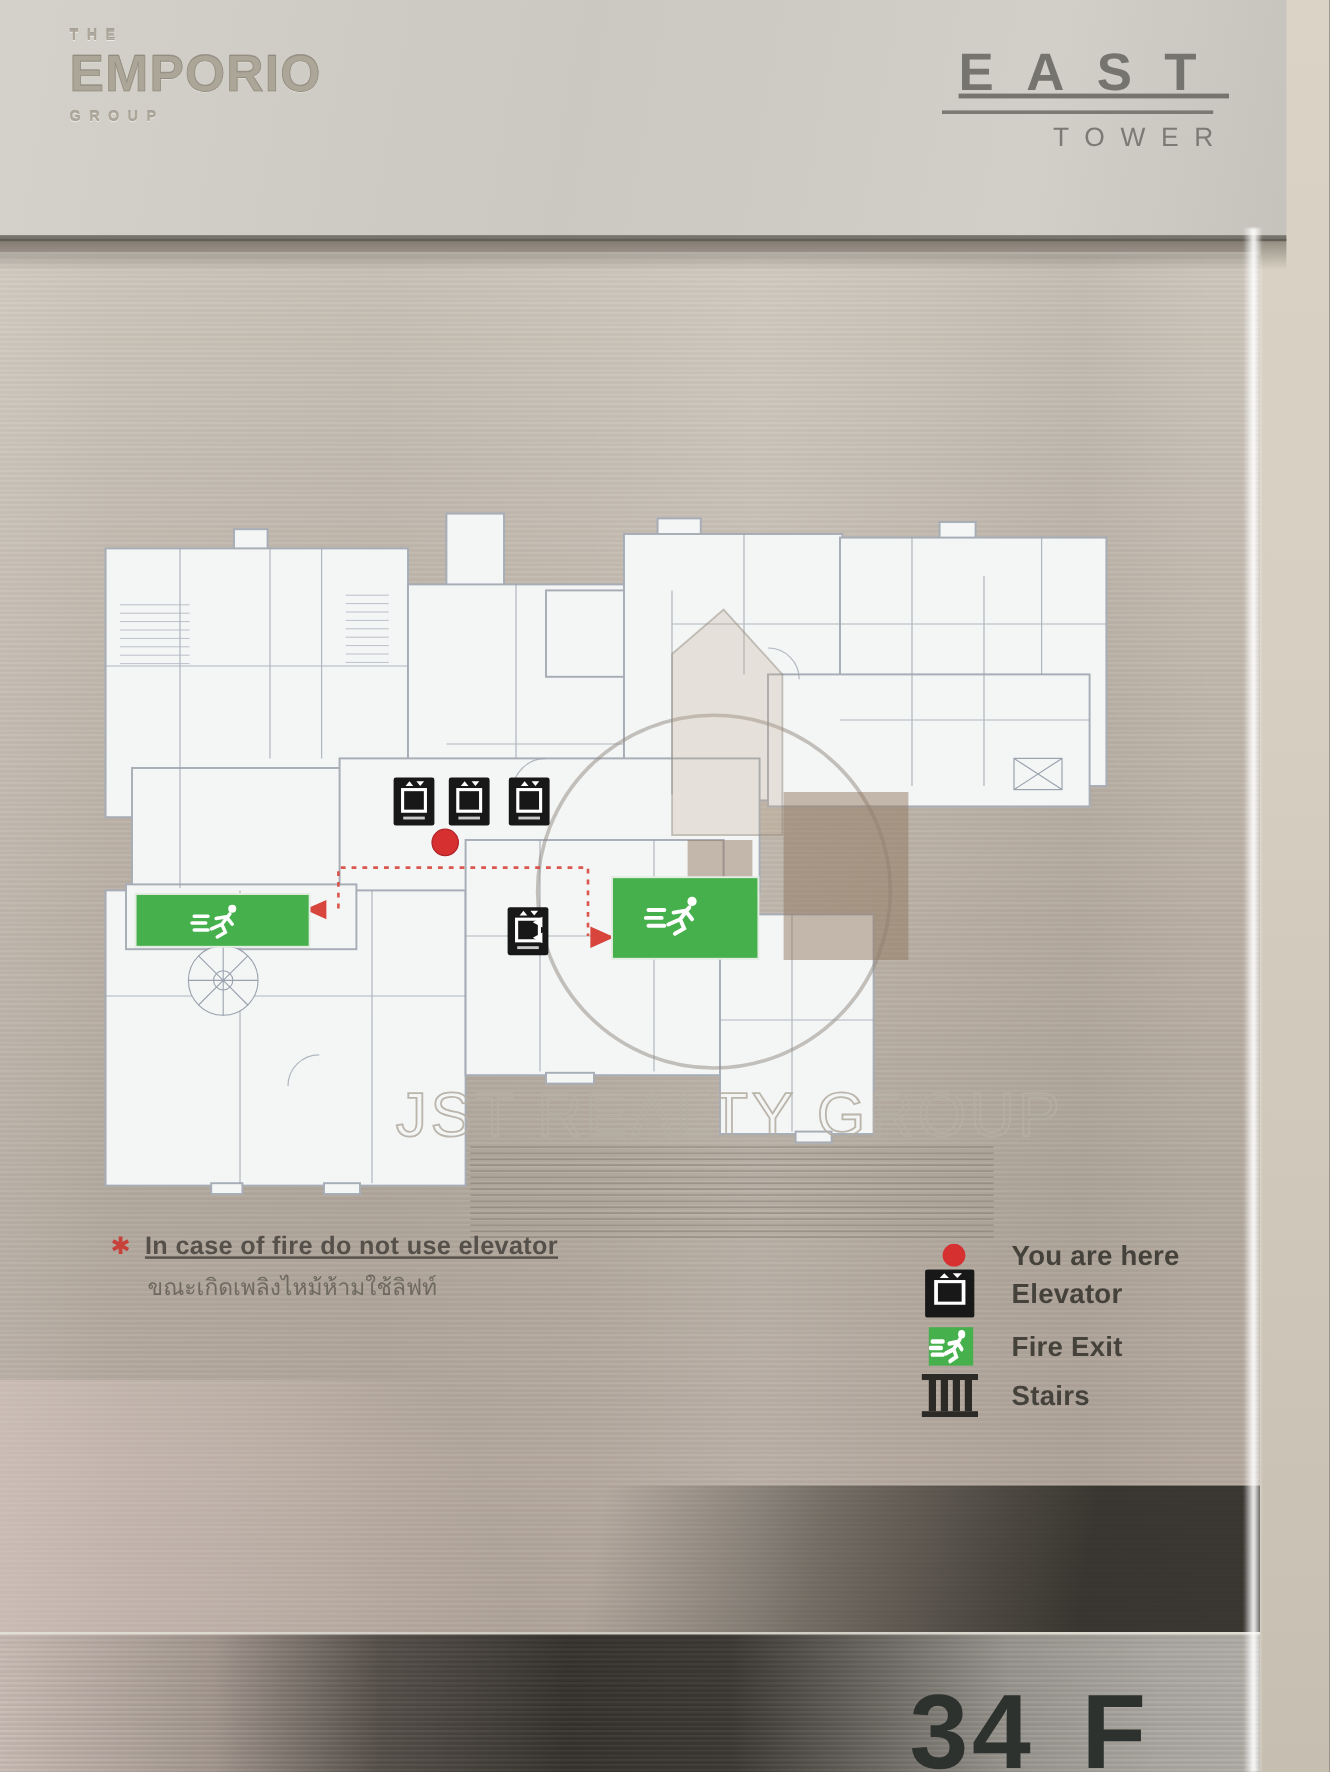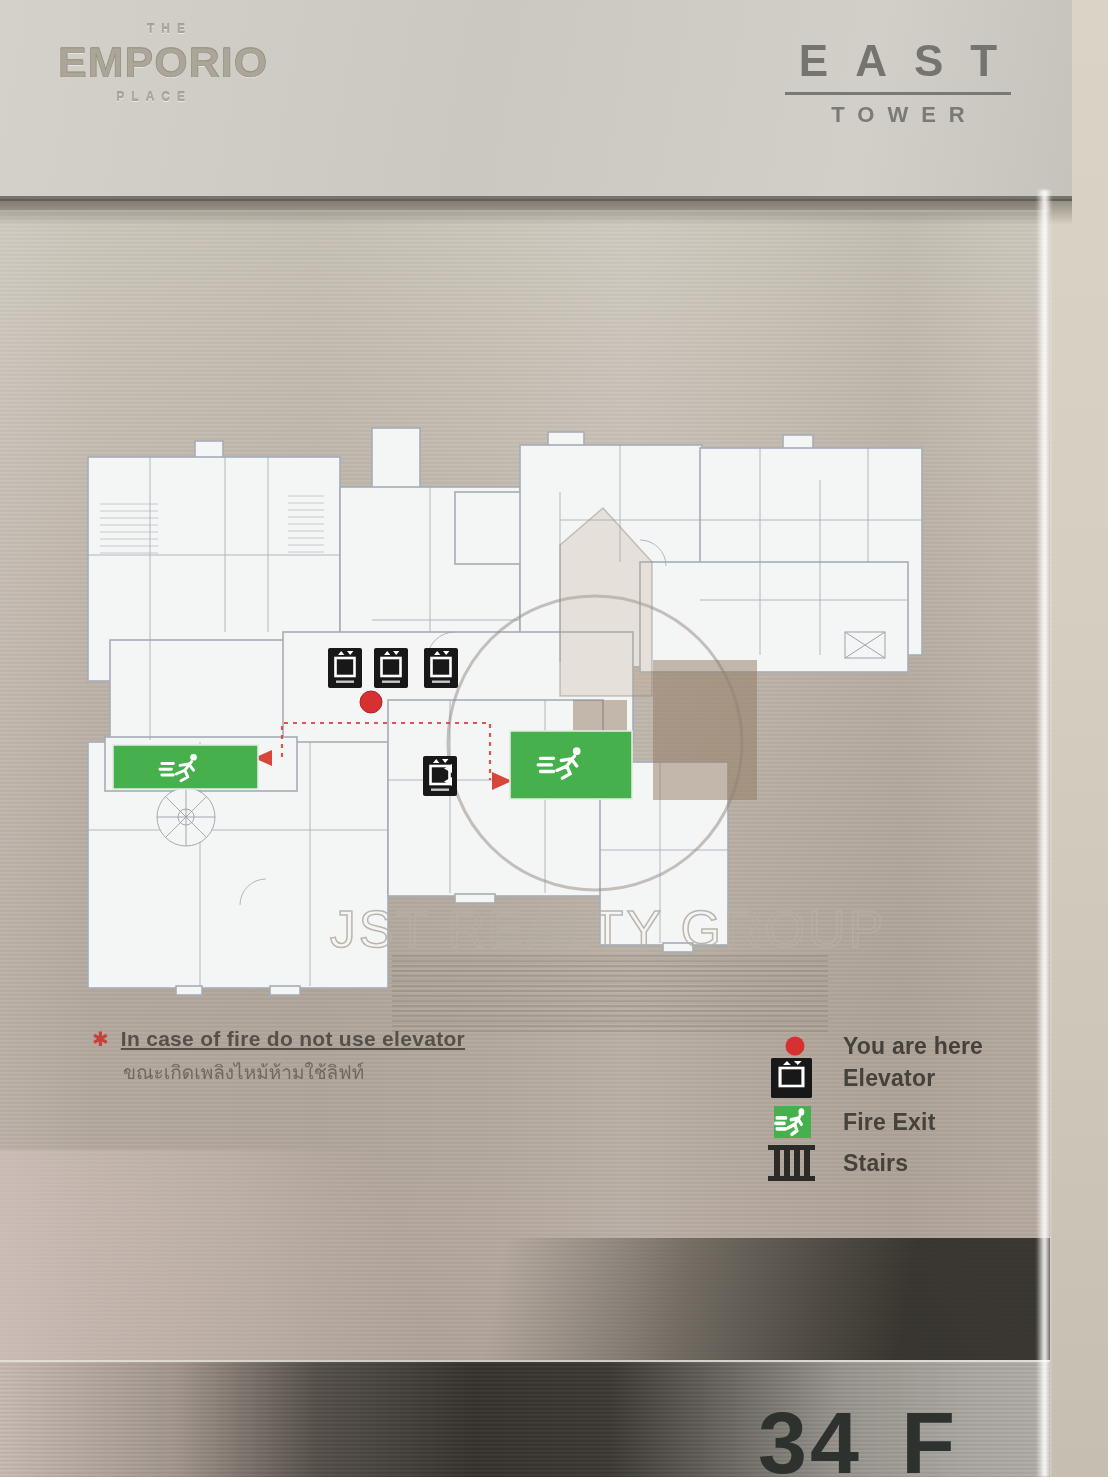--- a/index.html
+++ b/index.html
@@ -14,30 +14,30 @@
   #edge-highlight{left:1036px;top:190px;width:16px;height:1287px;
         background:linear-gradient(90deg,rgba(255,255,255,0),rgba(255,255,255,.95) 55%,rgba(255,255,255,0));
         filter:blur(1px);z-index:5;}
 
   
   #header{left:0;top:0;width:1072px;height:196px;z-index:4;
         background:linear-gradient(100deg,#d4d1ca 0%,#cbc8c1 45%,#d2cfc8 80%,#c6c3bc 100%);
         border-bottom:5px solid #76746c;}
   #header-shadow{left:0;top:199px;width:1072px;height:26px;z-index:4;
         background:linear-gradient(180deg,rgba(80,76,68,.55),rgba(80,76,68,0));}
-  #brand{left:58px;top:22px;width:134px;text-align:right;color:#aca698;
+  #brand{left:58px;top:22px;width:134px;text-align:left;color:#aca698;
         text-shadow:0 1px 0 rgba(255,255,255,.55),0 -1px 0 rgba(108,103,93,.45);}
   #brand .sm{font-size:12px;letter-spacing:7px;font-weight:700;}
   #brand .lg{font-size:43px;letter-spacing:1px;font-weight:700;margin:2px 0 3px 0;
         -webkit-text-stroke:.7px #938d80;}
   #tower{left:785px;top:36px;width:226px;text-align:center;color:#75746e;}
-  #tower .nm{font-size:44px;font-weight:700;letter-spacing:27px;margin-right:-27px;}
+  #tower .nm{font-size:44px;font-weight:700;letter-spacing:27px;margin-right:-27px;text-decoration:underline;}
   #tower .rule{height:3px;background:#7a7973;margin:6px 0 7px 0;}
-  #tower .sub{font-size:22px;font-weight:700;letter-spacing:13px;margin-right:-13px;
-        text-align:center;color:#7b7a74;}
+  #tower .sub{font-size:22px;font-weight:400;letter-spacing:13px;margin-right:-13px;
+        text-align:right;color:#7b7a74;}
 
   
   #panel{left:0;top:210px;width:1050px;height:1150px;z-index:2;border-top:2px solid #ddd8cf;
     background:
       linear-gradient(90deg,rgba(255,255,255,.09) 0%,rgba(255,255,255,0) 9%,rgba(124,114,104,.06) 30%,rgba(255,255,255,0) 46%,rgba(255,255,255,.08) 60%,rgba(255,255,255,0) 72%,rgba(102,94,86,.08) 86%,rgba(255,255,255,0) 96%),
       repeating-linear-gradient(180deg,rgba(255,255,255,.045) 0 1px,rgba(0,0,0,.028) 2px 4px),
       linear-gradient(180deg,#cdc7bc 0%,#c4bbb1 22%,#bab0a5 48%,#b3a99e 70%,#b5a99f 88%,#b0a49a 100%);}
   #panel-pink{left:0;top:1150px;width:560px;height:210px;z-index:2;
       background:linear-gradient(75deg,rgba(219,202,196,.55) 0%,rgba(219,202,196,.25) 45%,rgba(219,202,196,0) 70%);}
   #panel-dark{left:380px;top:1238px;width:670px;height:122px;z-index:3;
@@ -73,21 +73,21 @@
 
   <div id="wall" class="abs"></div>
 
   <div id="panel" class="abs"></div>
   <div id="panel-pink" class="abs"></div>
 
   <div id="header" class="abs">
     <div id="brand" class="abs soft">
       <div class="sm">THE</div>
       <div class="lg">EMPORIO</div>
-      <div class="sm">PLACE</div>
+      <div class="sm">GROUP</div>
     </div>
     <div id="tower" class="abs soft">
       <div class="nm">EAST</div>
       <div class="rule"></div>
       <div class="sub">TOWER</div>
     </div>
   </div>
   <div id="header-shadow" class="abs"></div>
 
   <svg id="plan-svg" class="abs" width="1108" height="1477" viewBox="0 0 1108 1477">

